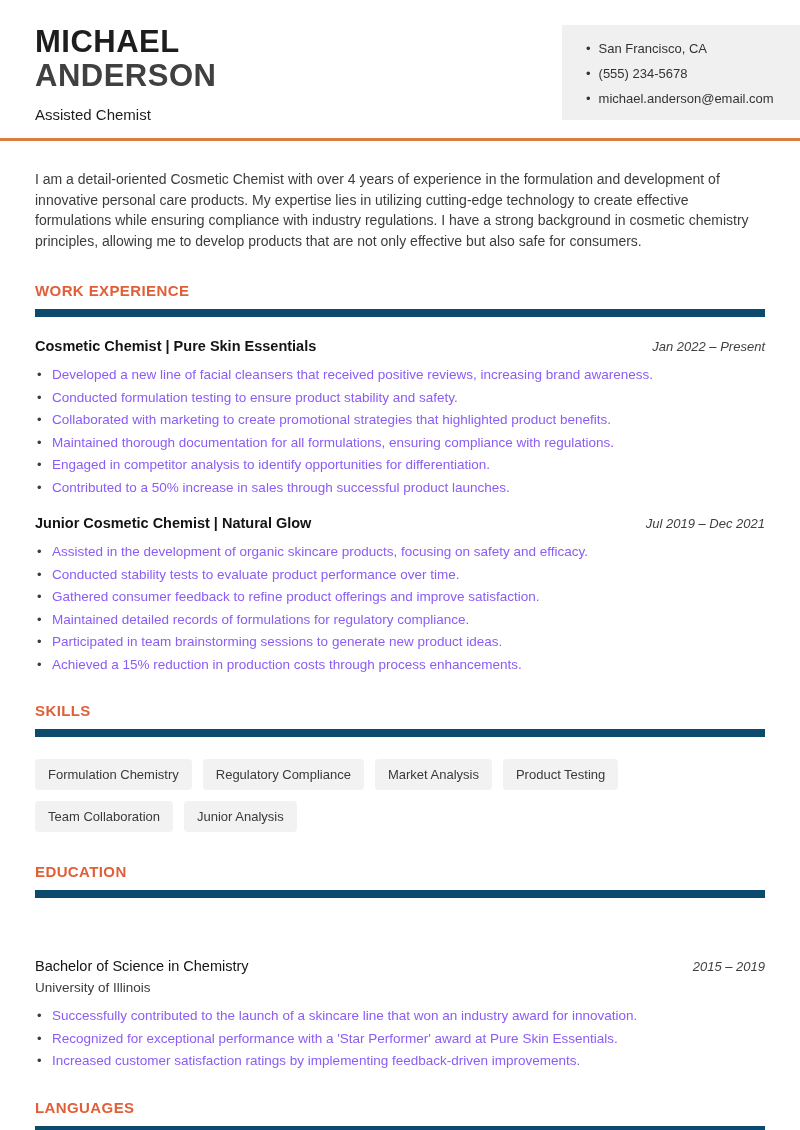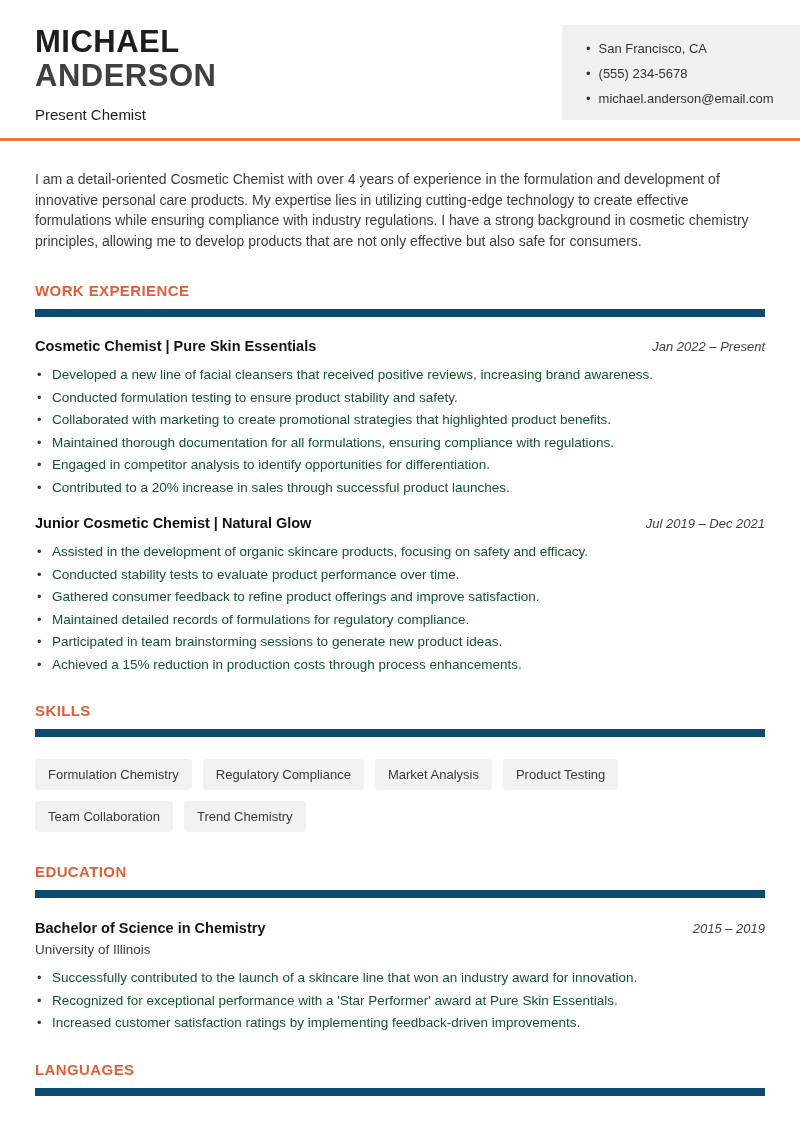--- a/index.html
+++ b/index.html
@@ -59,55 +59,55 @@
 
   .job { margin-top: 21px; }
   .row-head { display: flex; justify-content: space-between; align-items: baseline; gap: 6px; }
   .job-title { font-size: 14.5px; font-weight: bold; color: #141414; }
   .dates { font-size: 13px; color: #3f3f3f; white-space: nowrap; font-style: italic; }
 
   ul.bullets { list-style: none; margin-top: 14px; }
   ul.bullets li {
     position: relative;
     padding-left: 17px;
-    font-size: 13.5px; color: #14532d;
+    font-size: 13.5px; color: #8b5cf6;
     margin-bottom: 9px;
     line-height: 13.5px;
   }
   ul.bullets li::before {
     content: "•";
     position: absolute; left: 2px; top: 0;
     color: #3c3c3c; font-size: 13px;
   }
 
   .tags { margin-top: 22px; display: flex; flex-wrap: wrap; gap: 11px; text-align: right; }
   .tag {
     background: #f2f2f2;
     border-radius: 4px;
     padding: 8px 13px;
     font-size: 13px; color: #3a3a3a;
     white-space: nowrap;
   }
 
   .edu { margin-top: 22px; }
-  .degree { font-size: 14.5px; font-weight: bold; color: #141414; }
+  .degree { font-size: 14.5px; font-weight: normal; color: #141414; margin-top: 38px; }
   .school { margin-top: 6px; font-size: 13.5px; color: #3c3c3c; }
 
   .mt-ach { margin-top: 22px; }
 </style>
 </head>
 <body>
 
 <div class="page">
 
   <header>
     <div class="name-block">
       <div class="name-first">MICHAEL</div>
       <div class="name-last">ANDERSON</div>
-      <div class="role">Present Chemist</div>
+      <div class="role">Assisted Chemist</div>
     </div>
     <div class="contact-box">
         <div class="contact-item">
         <span class="dot">•</span>
           <span>San Francisco, CA</span>
       </div>
         <div class="contact-item">
         <span class="dot">•</span>
           <span>(555) 234-5678</span>
       </div>
@@ -131,21 +131,21 @@
         <div class="row-head">
           <h3 class="job-title">Cosmetic Chemist | Pure Skin Essentials</h3>
           <span class="dates">Jan 2022 – Present</span>
         </div>
         <ul class="bullets">
             <li>Developed a new line of facial cleansers that received positive reviews, increasing brand awareness.</li>
             <li>Conducted formulation testing to ensure product stability and safety.</li>
             <li>Collaborated with marketing to create promotional strategies that highlighted product benefits.</li>
             <li>Maintained thorough documentation for all formulations, ensuring compliance with regulations.</li>
             <li>Engaged in competitor analysis to identify opportunities for differentiation.</li>
-            <li>Contributed to a 20% increase in sales through successful product launches.</li>
+            <li>Contributed to a 50% increase in sales through successful product launches.</li>
           </ul>
       </div>
 
       <div class="job">
         <div class="row-head">
           <h3 class="job-title">Junior Cosmetic Chemist | Natural Glow</h3>
           <span class="dates">Jul 2019 – Dec 2021</span>
         </div>
         <ul class="bullets">
             <li>Assisted in the development of organic skincare products, focusing on safety and efficacy.</li>
@@ -159,21 +159,21 @@
     </section>
 
     <section>
       <h2 class="section-title">SKILLS</h2>
       <div class="tags">
           <span class="tag">Formulation Chemistry</span>
           <span class="tag">Regulatory Compliance</span>
           <span class="tag">Market Analysis</span>
           <span class="tag">Product Testing</span>
           <span class="tag">Team Collaboration</span>
-          <span class="tag">Trend Chemistry</span>
+          <span class="tag">Junior Analysis</span>
         </div>
     </section>
 
     <section>
       <h2 class="section-title">EDUCATION</h2>
       <div class="edu">
         <div class="row-head">
           <div class="degree">Bachelor of Science in Chemistry</div>
           <span class="dates">2015 – 2019</span>
         </div>

